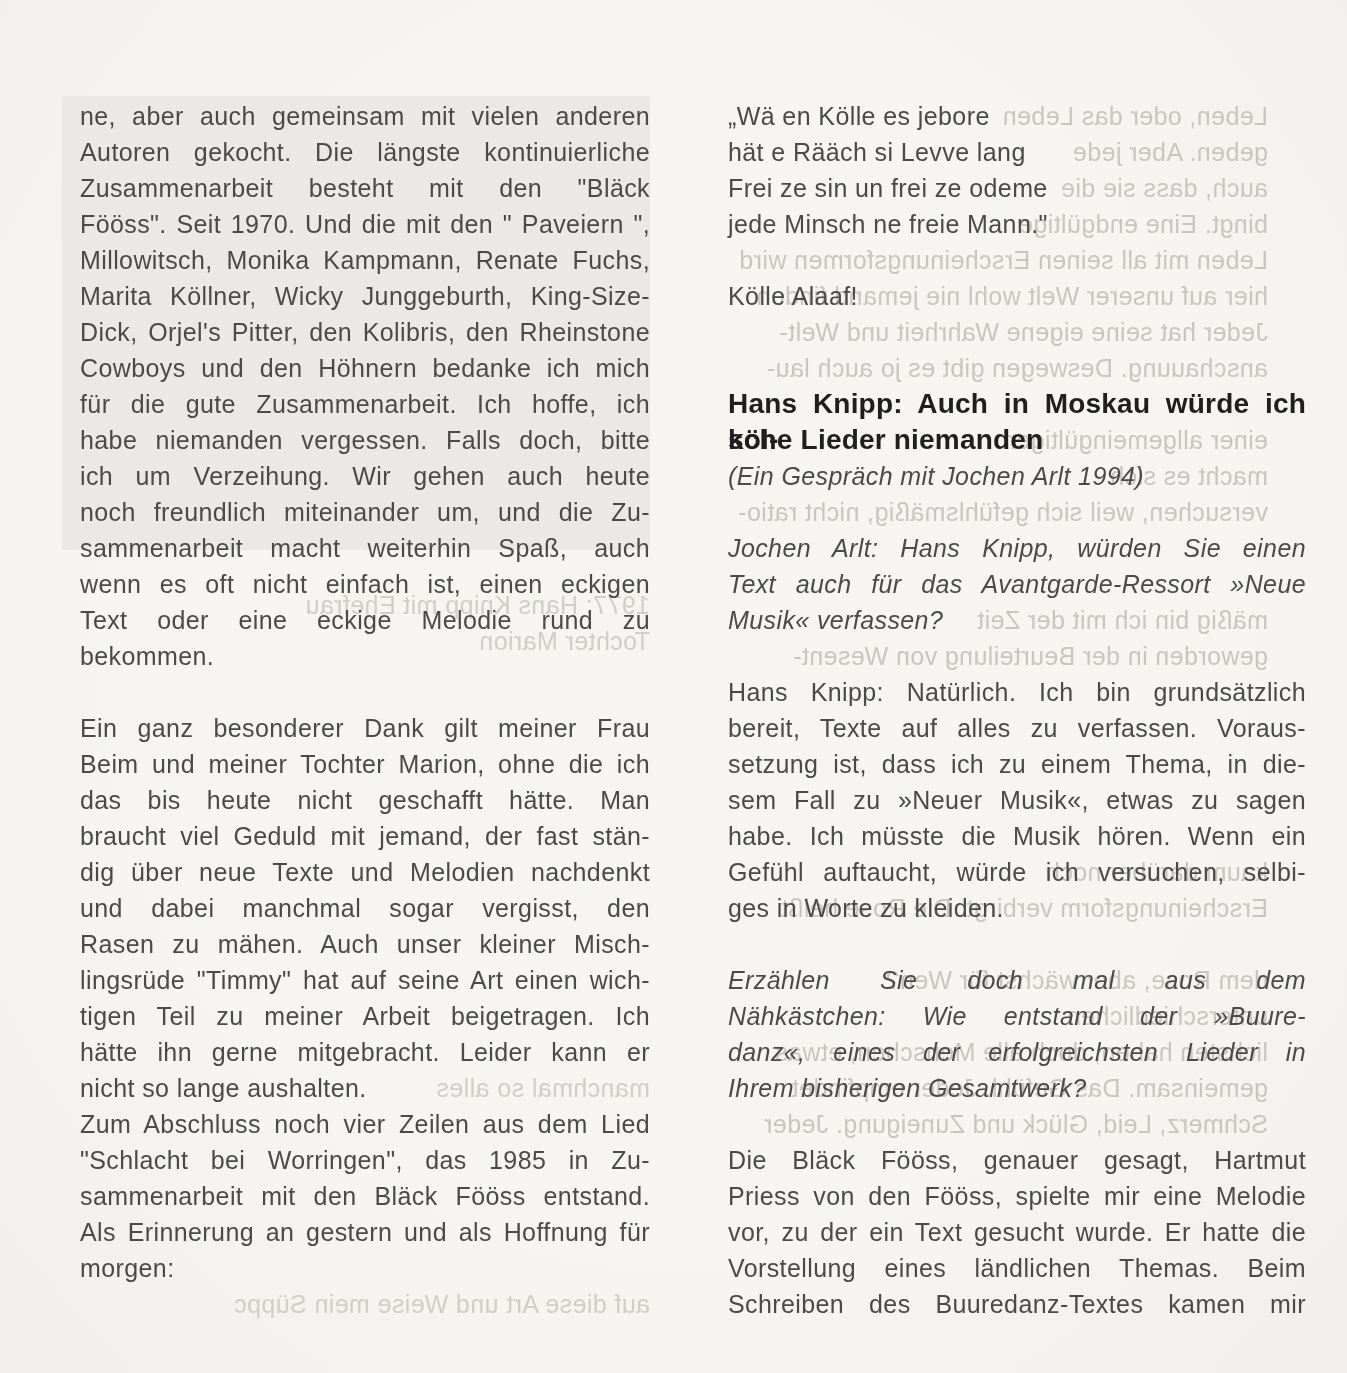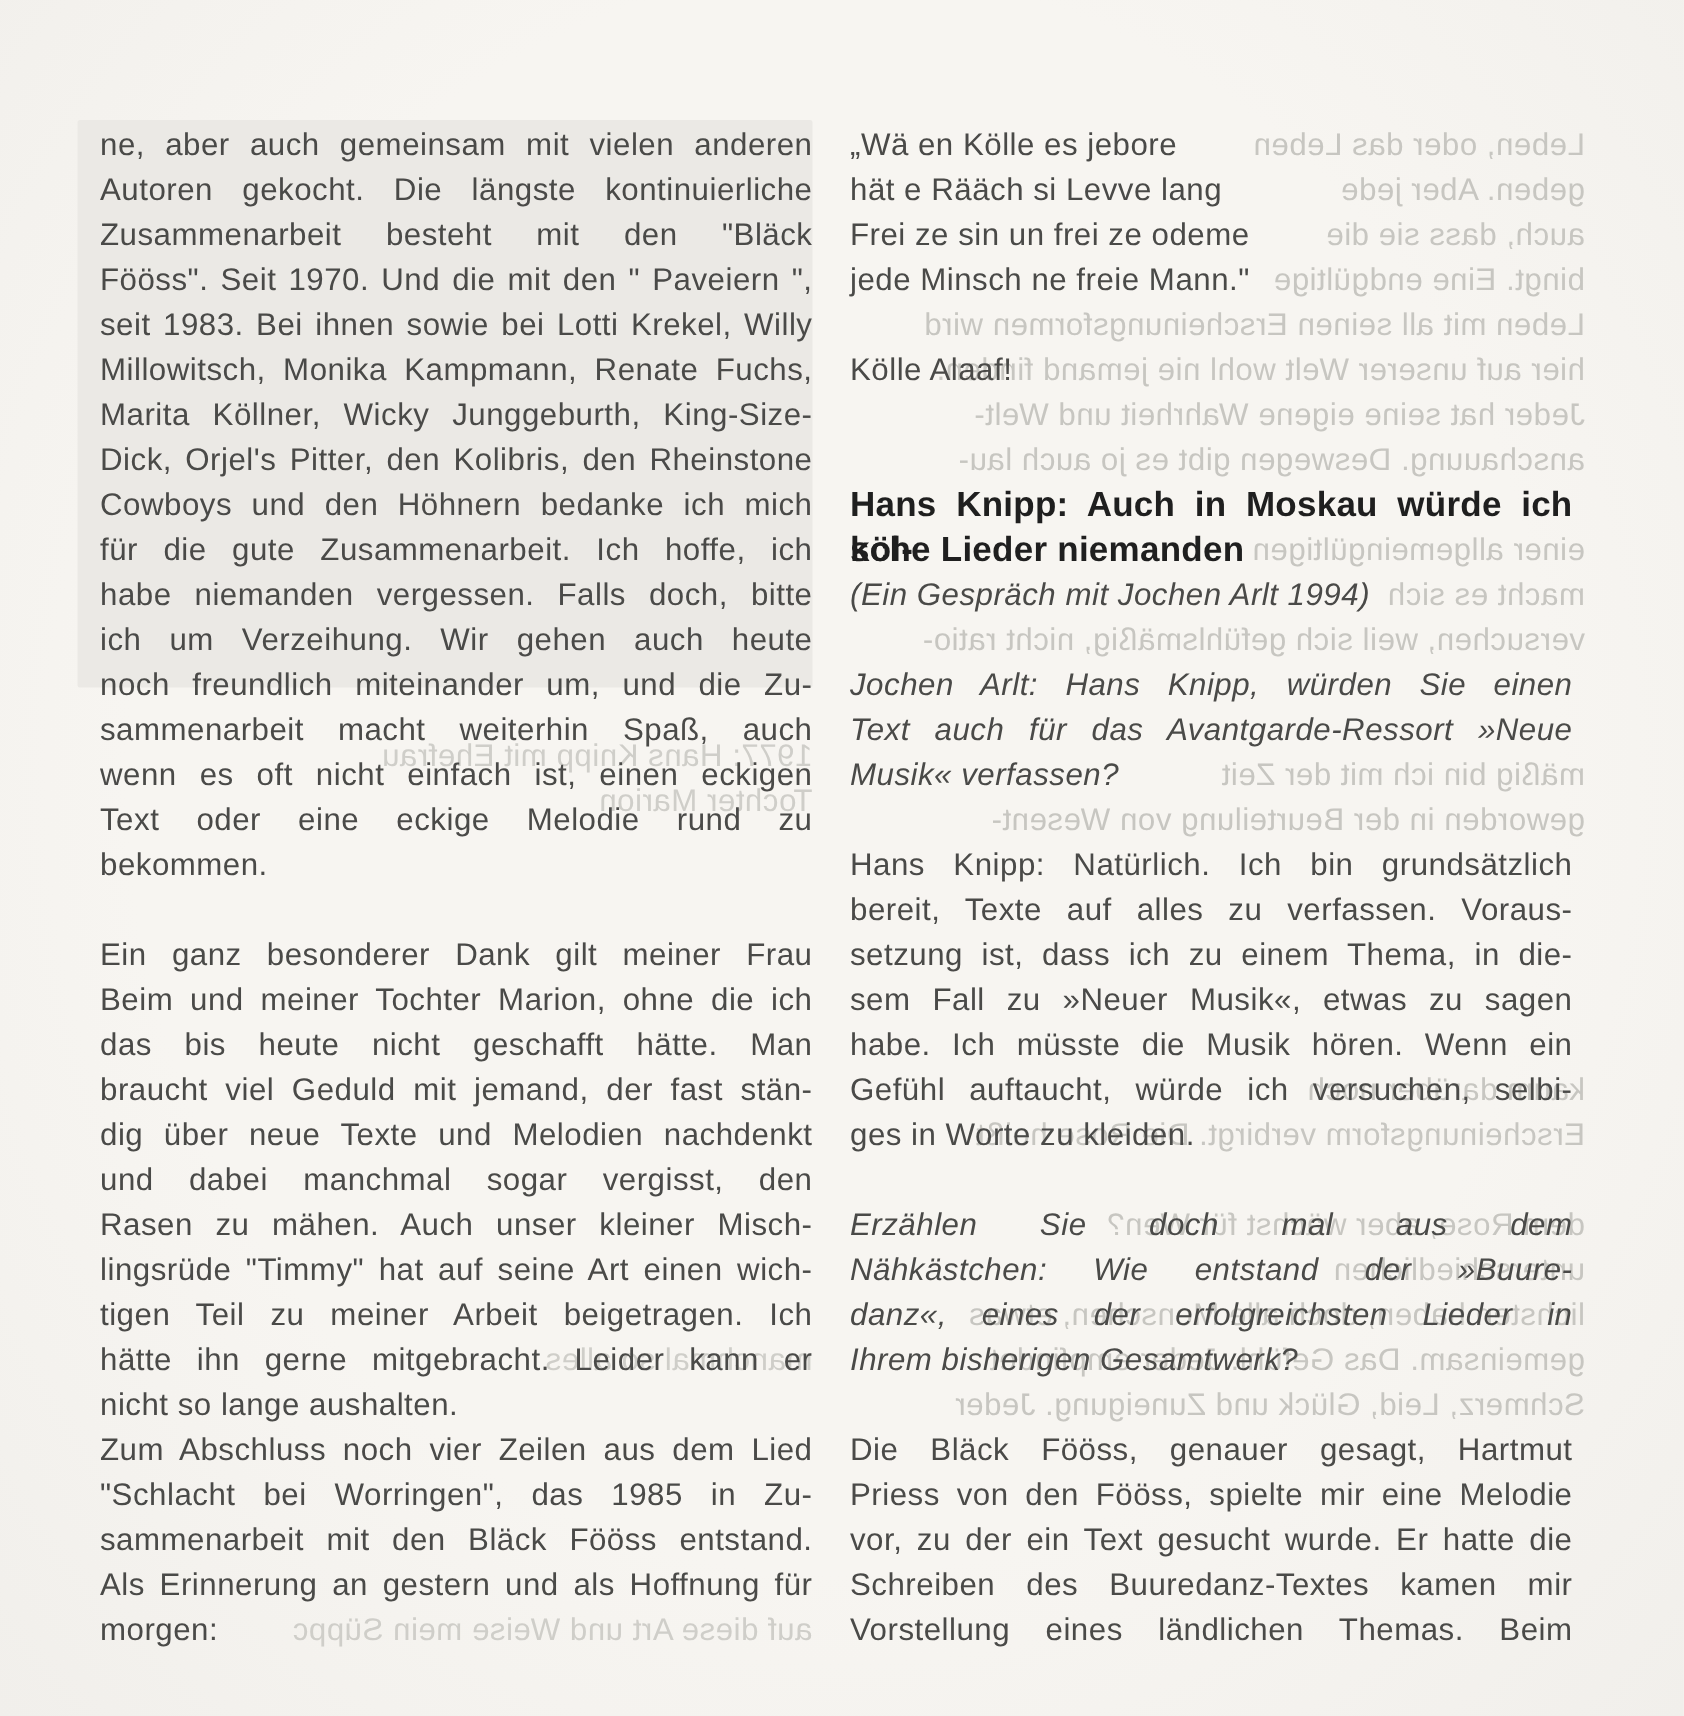--- a/index.html
+++ b/index.html
@@ -14,21 +14,21 @@
   .photo-bleed{
     position:absolute;left:62px;top:96px;width:588px;height:454px;
     background:#ebe9e5;border-radius:2px;
   }
   .col{
     position:absolute;top:98px;
     font-size:25px;line-height:36px;letter-spacing:.4px;
     color:#4a4a48;
   }
   .col-left{left:80px;width:570px;}
-  .col-right{left:680px;width:578px;}
+  .col-right{left:728px;width:578px;}
   .ln{height:36px;text-align:left;}
   .ln.jl{text-align:justify;text-align-last:justify;}
   .ln.b{font-weight:bold;color:#1f1f1f;font-size:28px;letter-spacing:.2px;}
   .ln.i{font-style:italic;}
   
   .ghost{
     position:absolute;color:#c7c6c1;
     transform:scaleX(-1);
     filter:blur(.6px);
     font-size:25px;line-height:36px;letter-spacing:.4px;
@@ -93,21 +93,20 @@
       <div class="ln" style="visibility: hidden;">&nbsp;</div>
       <div class="ln" style="visibility: hidden;">&nbsp;</div>
       <div class="ln">auf diese Art und Weise mein Süppc</div>
     </div>
 
   <div class="col col-left">
       <div class="ln jl">ne, aber auch gemeinsam mit vielen anderen</div>
       <div class="ln jl">Autoren gekocht. Die längste kontinuierliche</div>
       <div class="ln jl">Zusammenarbeit besteht mit den "Bläck</div>
       <div class="ln jl">Fööss". Seit 1970. Und die mit den " Paveiern ",</div>
-      <div class="ln jl">seit 1983. Bei ihnen sowie bei Lotti Krekel, Willy</div>
       <div class="ln jl">Millowitsch, Monika Kampmann, Renate Fuchs,</div>
       <div class="ln jl">Marita Köllner, Wicky Junggeburth, King-Size-</div>
       <div class="ln jl">Dick, Orjel's Pitter, den Kolibris, den Rheinstone</div>
       <div class="ln jl">Cowboys und den Höhnern bedanke ich mich</div>
       <div class="ln jl">für die gute Zusammenarbeit. Ich hoffe, ich</div>
       <div class="ln jl">habe niemanden vergessen. Falls doch, bitte</div>
       <div class="ln jl">ich um Verzeihung. Wir gehen auch heute</div>
       <div class="ln jl">noch freundlich miteinander um, und die Zu-</div>
       <div class="ln jl">sammenarbeit macht weiterhin Spaß, auch</div>
       <div class="ln jl">wenn es oft nicht einfach ist, einen eckigen</div>
@@ -157,16 +156,16 @@
       <div class="ln">ges in Worte zu kleiden.</div>
       <div class="ln blank" style="visibility: hidden;">&nbsp;</div>
       <div class="ln i jl">Erzählen Sie doch mal aus dem</div>
       <div class="ln i jl">Nähkästchen: Wie entstand der »Buure-</div>
       <div class="ln i jl">danz«, eines der erfolgreichsten Lieder in</div>
       <div class="ln i">Ihrem bisherigen Gesamtwerk?</div>
       <div class="ln blank" style="visibility: hidden;">&nbsp;</div>
       <div class="ln jl">Die Bläck Fööss, genauer gesagt, Hartmut</div>
       <div class="ln jl">Priess von den Fööss, spielte mir eine Melodie</div>
       <div class="ln jl">vor, zu der ein Text gesucht wurde. Er hatte die</div>
+      <div class="ln jl">Vorstellung eines ländlichen Themas. Beim</div>
       <div class="ln jl">Schreiben des Buuredanz-Textes kamen mir</div>
-      <div class="ln jl">Vorstellung eines ländlichen Themas. Beim</div>
     </div>
 </div>
 
 </body></html>

